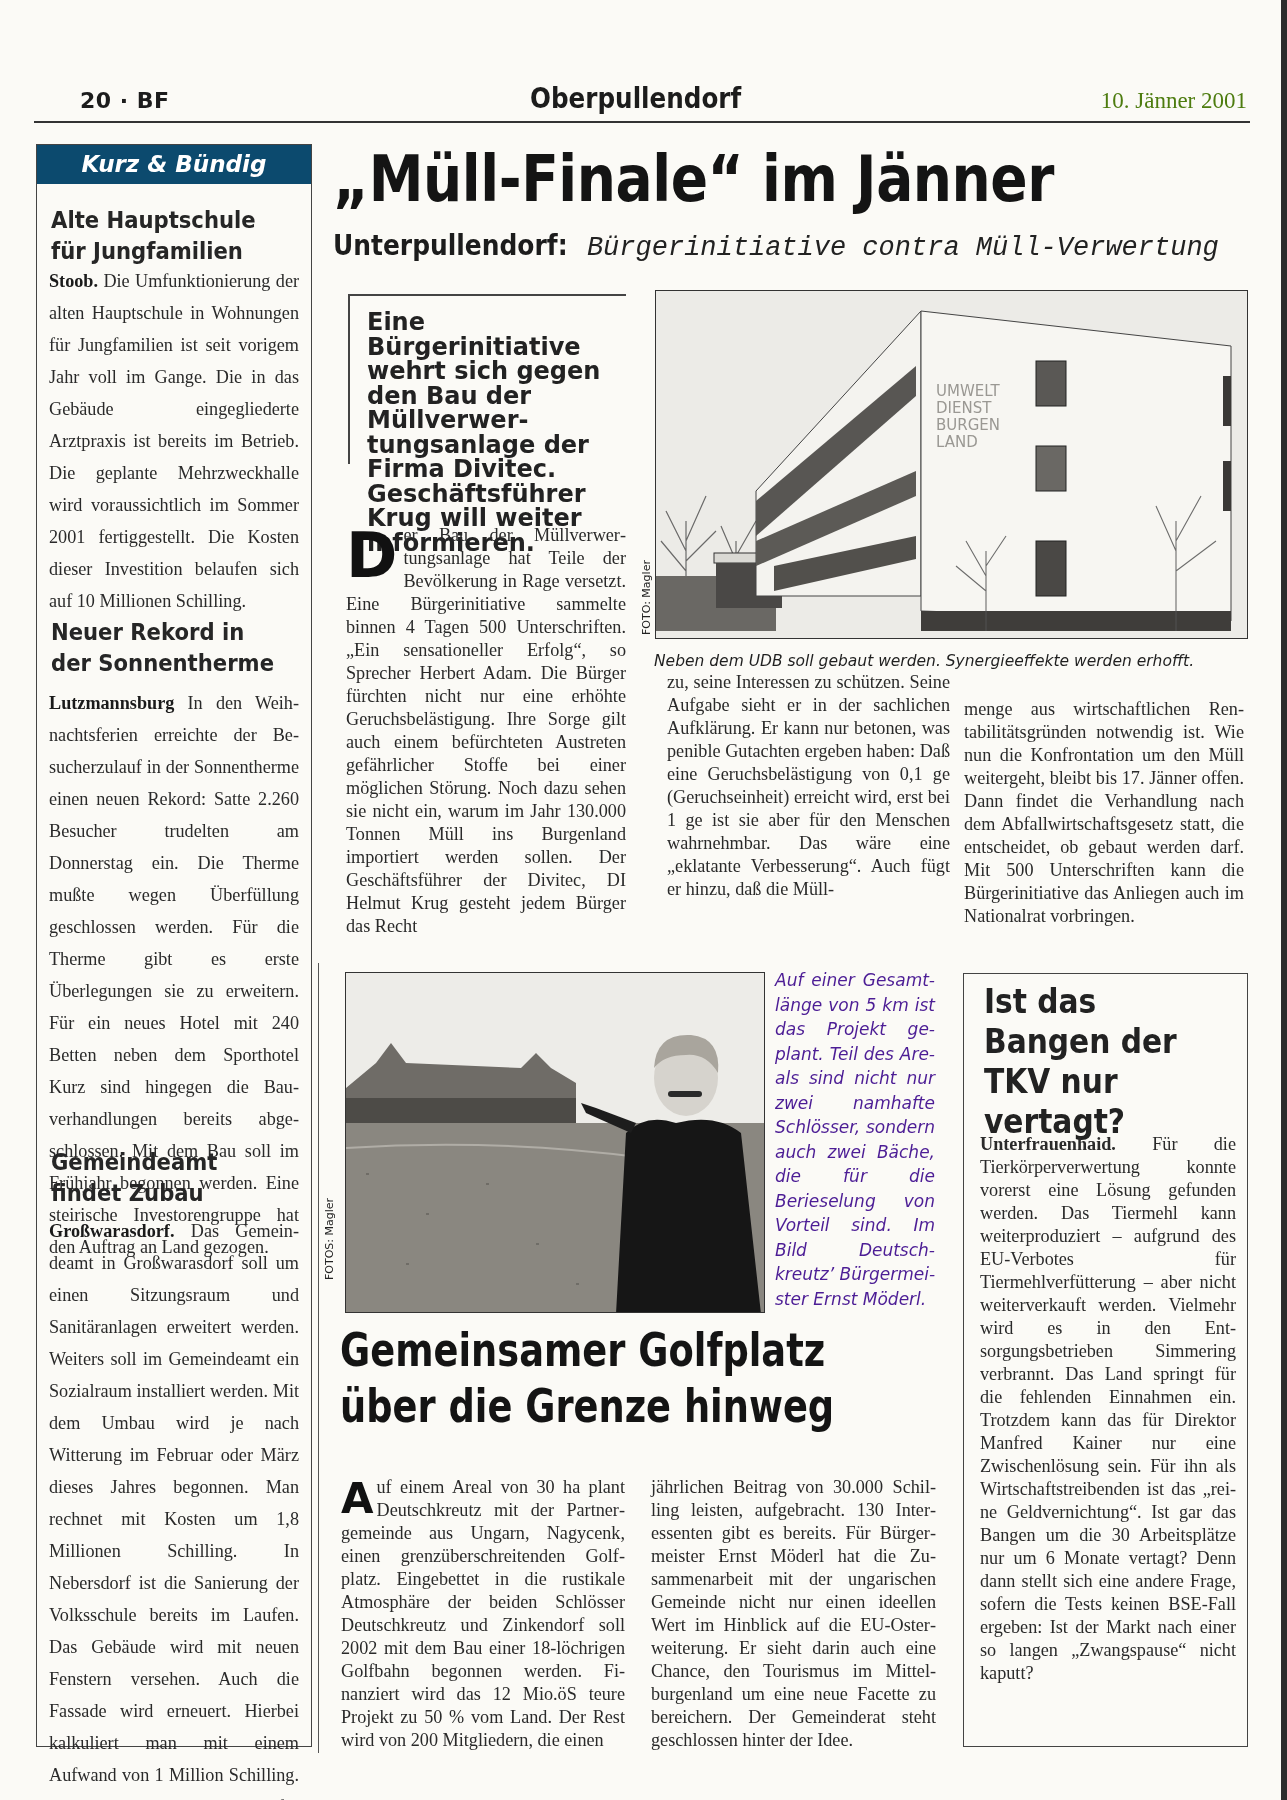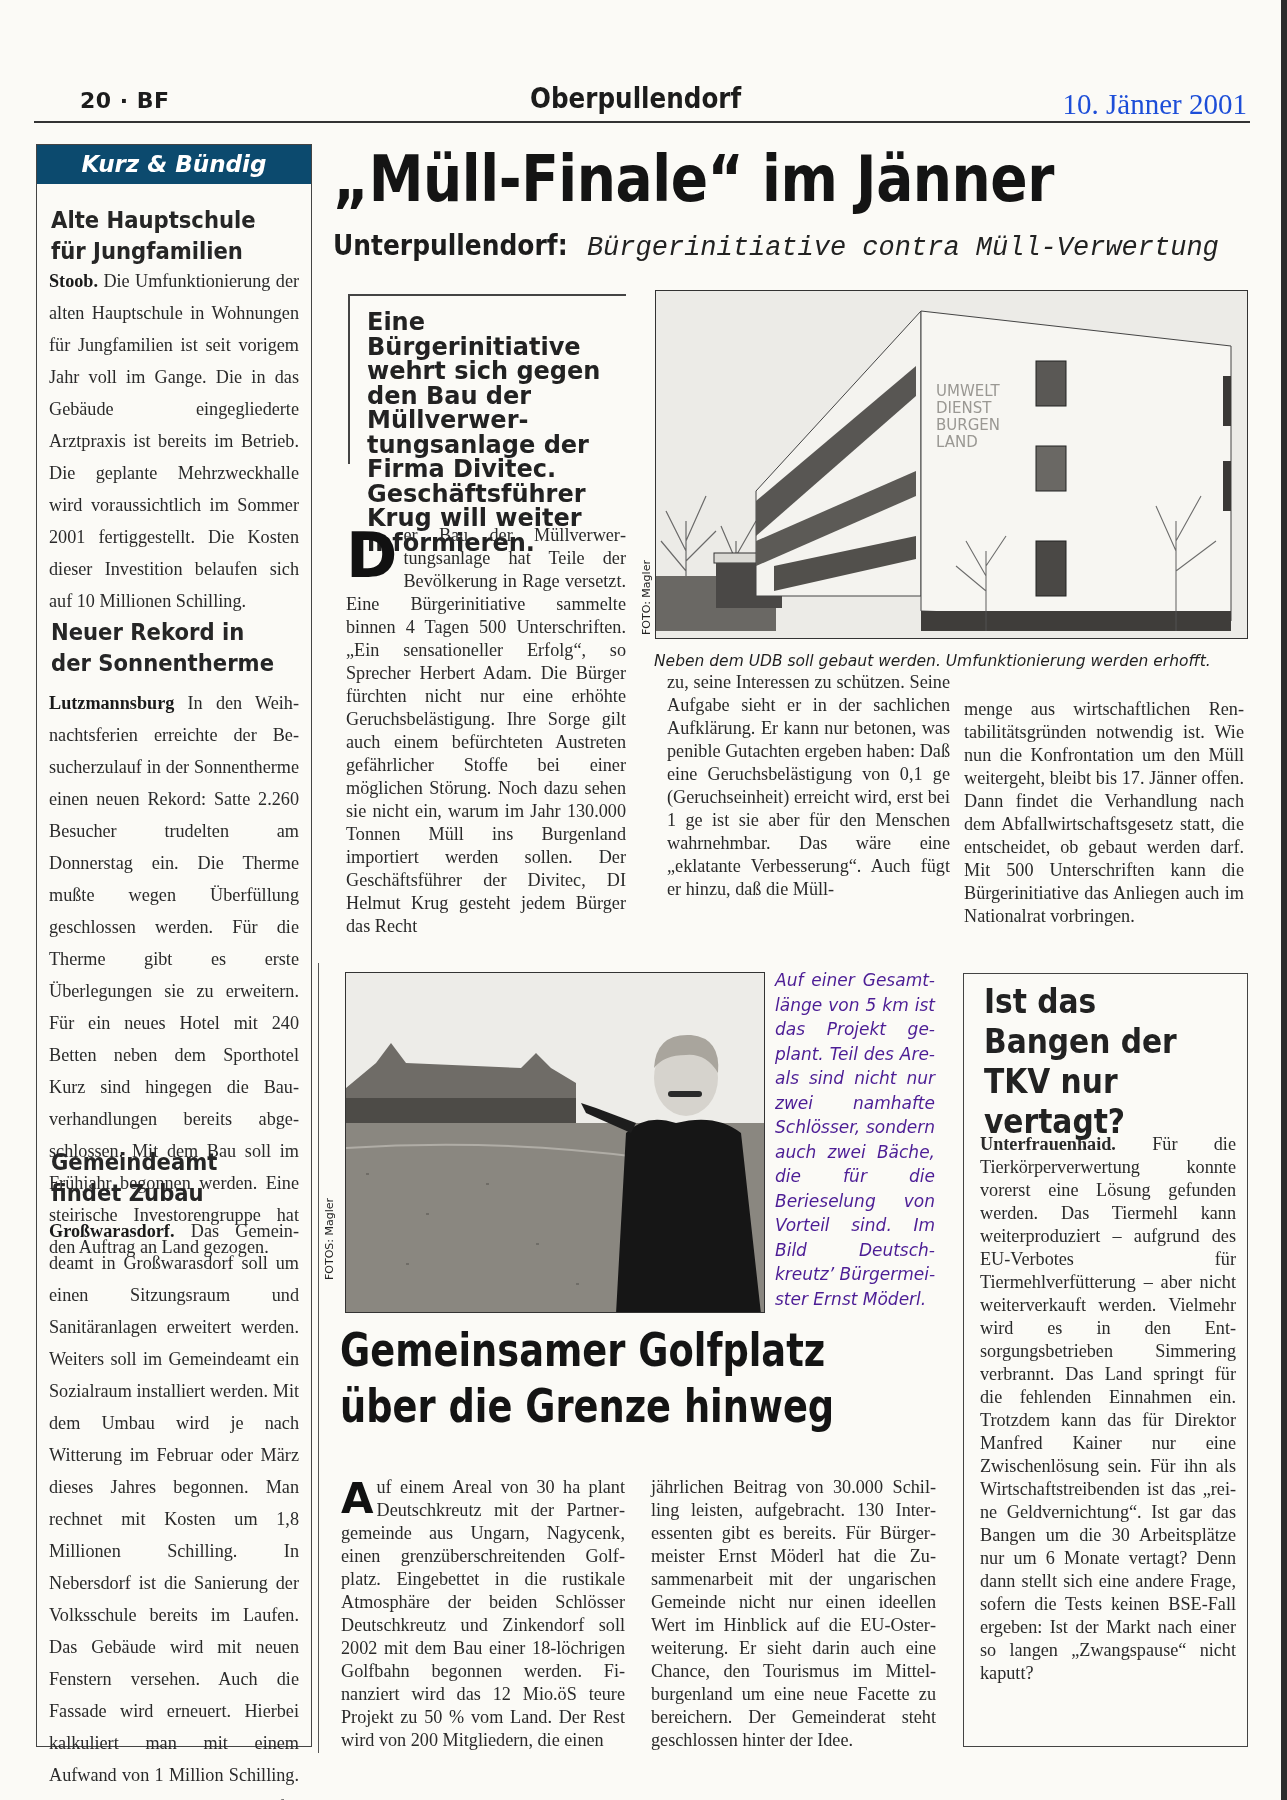--- a/index.html
+++ b/index.html
@@ -6,21 +6,21 @@
   body {
     width: 1287px; height: 1800px; position: relative; overflow: hidden;
     background: #fbfaf6;
     font-family: "DejaVu Serif", serif;
     color: #222;
   }
   .abs { position: absolute; }
   
   .page-no { left: 36px; top: 88px; font-family: "DejaVu Sans", sans-serif; font-weight: bold; font-size: 22px; color: #1c1c1c; letter-spacing: 0.5px; margin-left: 44px; }
   .section { left: 530px; top: 82px; font-family: "DejaVu Sans", sans-serif; font-weight: bold; font-size: 28px; color: #1c1c1c; transform: scaleX(0.88); transform-origin: left top; }
-  .dateline { right: 40px; top: 88px; font-family: "Liberation Serif", serif; font-size: 29px; color: #1d4ed8; }
+  .dateline { right: 40px; top: 88px; font-family: "Liberation Serif", serif; font-size: 23px; color: #4d7c0f; }
   .header-rule { left: 34px; top: 121px; width: 1216px; height: 2px; background: #333; }
   .right-edge { right: 0; top: 0; width: 6px; height: 1800px; background: #2b2b2b; }
 
   
   .kb-box { left: 36px; top: 144px; width: 276px; height: 1603px; border: 1.5px solid #444; box-sizing: border-box; }
   .kb-title { position: absolute; left: 0; top: 0; width: 100%; height: 39px; background: #0c4a6e; color: #fff; font-family: "DejaVu Sans", sans-serif; font-style: italic; font-weight: bold; font-size: 23px; text-align: center; line-height: 39px; }
   .kb-head { position: absolute; left: 14px; width: 250px; font-family: "DejaVu Sans", sans-serif; font-weight: bold; font-size: 23px; line-height: 31px; color: #262626; transform: scaleX(0.92); transform-origin: left top; }
   .kb-text { position: absolute; left: 12px; width: 250px; font-family: "Liberation Serif", serif; font-size: 18.2px; line-height: 32px; text-align: justify; color: #2a2a2a; hyphens: manual; }
   .kb-text b { font-weight: bold; color: #1a1a1a; }
 
@@ -141,21 +141,21 @@
     <rect x="380" y="250" width="30" height="55" fill="#4a4845" stroke="#222"></rect>
     <rect x="567" y="85" width="8" height="50" fill="#3a3836"></rect>
     <rect x="567" y="170" width="8" height="50" fill="#3a3836"></rect>
 
     <g stroke="#555" stroke-width="1.1" fill="none" opacity="0.85">
       <path d="M330 340 L330 260 M330 285 L310 250 M330 275 L350 245 M330 300 L300 275"></path>
       <path d="M520 340 L520 230 M520 260 L500 215 M520 250 L545 205 M520 280 L560 250"></path>
     </g>
   </svg>
 </div>
-<div class="abs caption1">Neben dem UDB soll gebaut werden. Umfunktionierung werden erhofft.</div>
+<div class="abs caption1">Neben dem UDB soll gebaut werden. Synergieeffekte werden erhofft.</div>
 
 <div class="abs body-text col2">zu, seine Interessen zu schützen. Seine Aufgabe sieht er in der sach­lichen Aufklärung. Er kann nur betonen, was penible Gutachten ergeben haben: Daß eine Ge­ruchsbelästigung von 0,1 ge (Ge­ruchseinheit) erreicht wird, erst bei 1 ge ist sie aber für den Men­schen wahrnehmbar. Das wäre ei­ne „eklatante Verbesserung“. Auch fügt er hinzu, daß die Müll-</div>
 <div class="abs body-text col3">menge aus wirtschaftlichen Ren­tabilitätsgründen notwendig ist. Wie nun die Konfrontation um den Müll weitergeht, bleibt bis 17. Jänner offen. Dann findet die Ver­handlung nach dem Abfallwirt­schaftsgesetz statt, die entschei­det, ob gebaut werden darf. Mit 500 Unterschriften kann die Bürgerinitiative das Anliegen auch im Nationalrat vorbringen.</div>
 
 <div class="abs golf-box"></div>
 <div class="abs photo-credit-v" style="left:323px; top:1280px;">FOTOS: Magler</div>
 <div class="abs photo2">
   <svg width="420" height="341" viewBox="0 0 420 341">
     <rect x="0" y="0" width="420" height="150" fill="#edece8"></rect>
 

